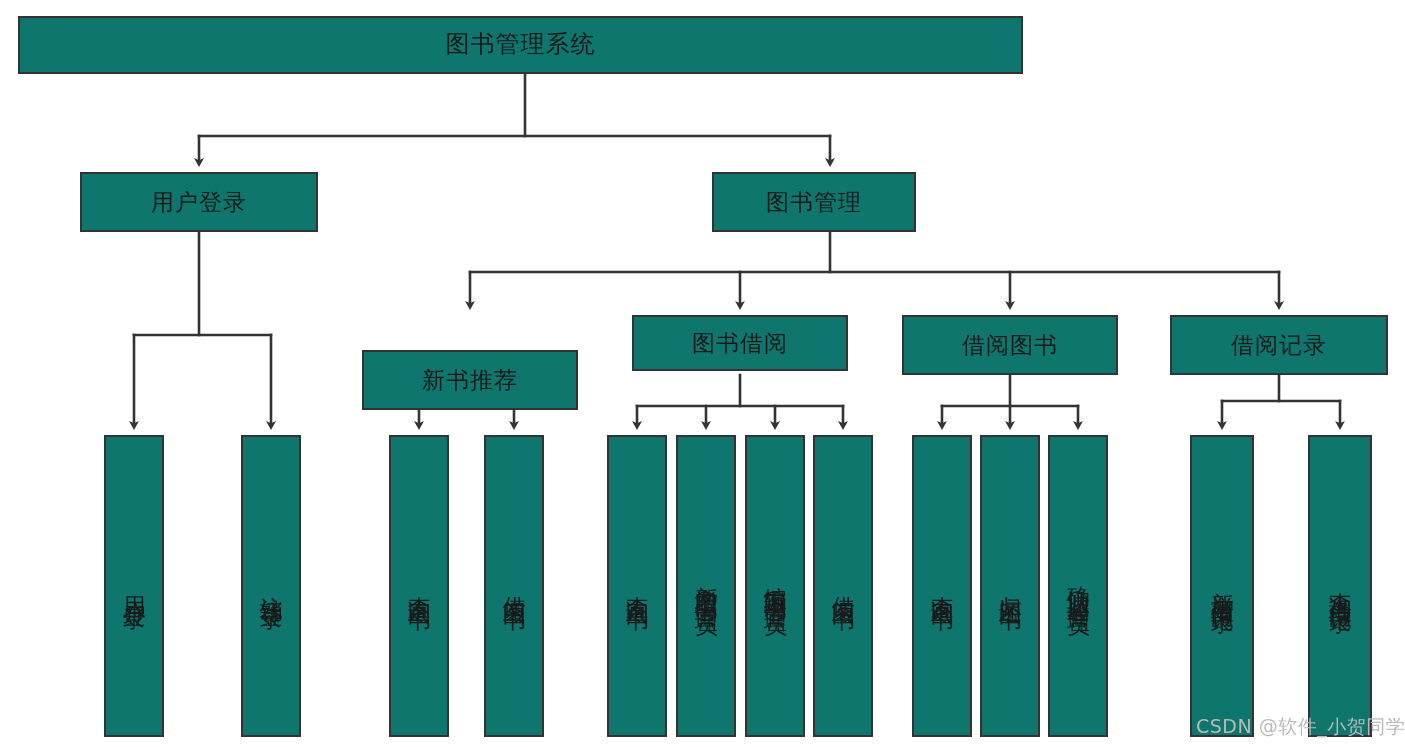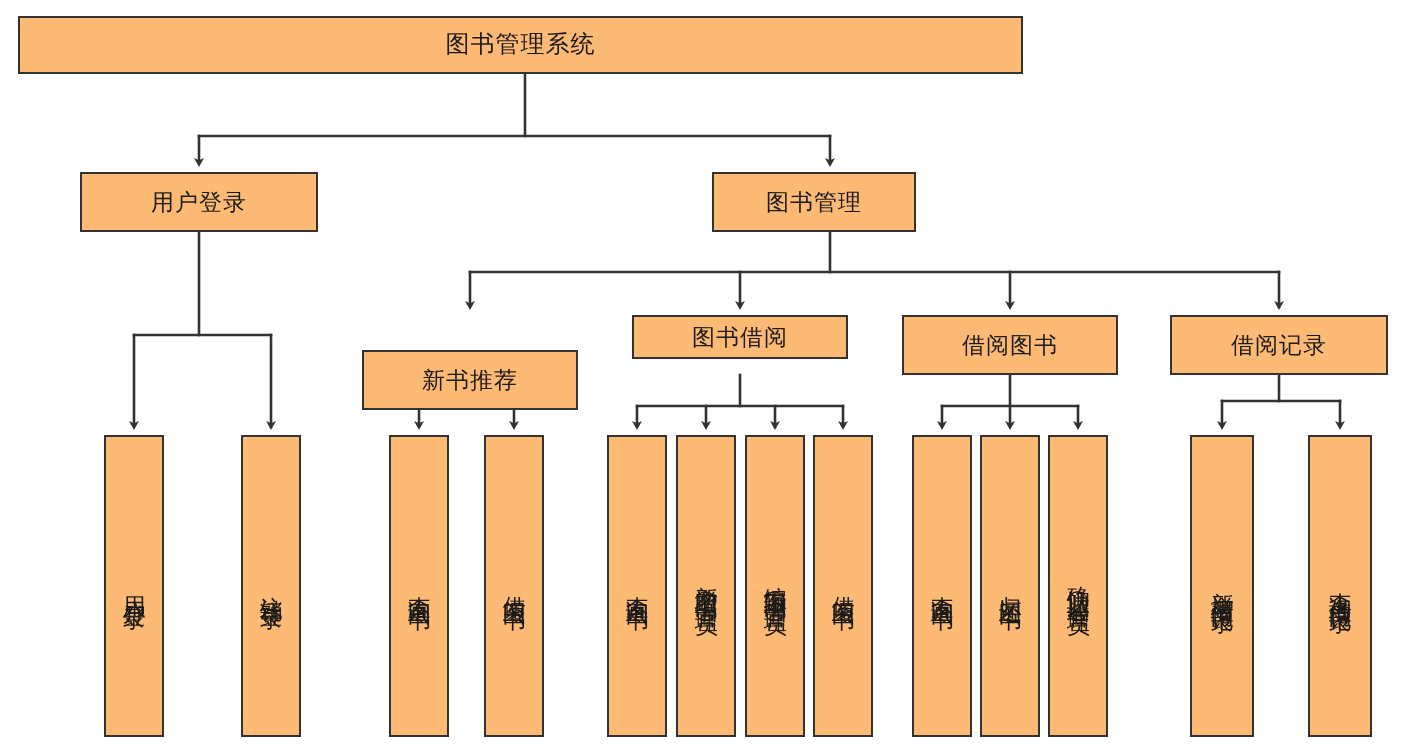--- a/index.html
+++ b/index.html
@@ -18,21 +18,21 @@
   #edges{
     position:absolute;
     left:0; top:0;
     width:1405px;
     height:747px;
     pointer-events:none;
   }
   .node{
     position:absolute;
     box-sizing:border-box;
-    background:#fdba74;
+    background:#0f766e;
     border:2.4px solid #333333;
     display:flex;
     align-items:center;
     justify-content:center;
     text-align:center;
   }
   .node .label{
     font-size:23px;
     line-height:1.15;
     letter-spacing:1px;
@@ -123,21 +123,21 @@
   <div class="node" style="left:80px;top:172px;width:238px;height:60px;">
     <span class="label">用户登录</span>
   </div>
   <div class="node" style="left:712px;top:172px;width:204px;height:60px;">
     <span class="label">图书管理</span>
   </div>
 
   <div class="node" style="left:362px;top:315px;width:216px;height:60px;margin-top:35px;">
     <span class="label">新书推荐</span>
   </div>
-  <div class="node" style="left:632px;top:315px;width:216px;height:44px;">
+  <div class="node" style="left:632px;top:315px;width:216px;height:56px;">
     <span class="label">图书借阅</span>
   </div>
   <div class="node" style="left:902px;top:315px;width:216px;height:60px;">
     <span class="label">借阅图书</span>
   </div>
   <div class="node" style="left:1170px;top:315px;width:218px;height:60px;">
     <span class="label">借阅记录</span>
   </div>
 
   <div class="node leaf" style="left:104px;top:435px;width:60px;height:302px;">
@@ -177,14 +177,15 @@
     <span class="label">确认归还（管理员）</span>
   </div>
 
   <div class="node leaf" style="left:1190px;top:435px;width:64px;height:302px;">
     <span class="label">新增借阅记录</span>
   </div>
   <div class="node leaf" style="left:1308px;top:435px;width:64px;height:302px;">
     <span class="label">查询借阅记录</span>
   </div>
 
+  <div class="watermark" style="left:1196px;top:714px;">CSDN @软件_小贺同学</div>
 
 </div>
 
 </body></html>

